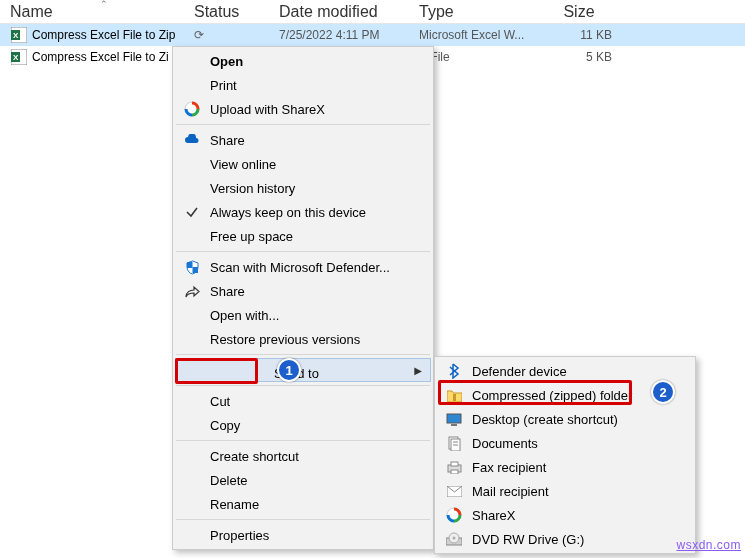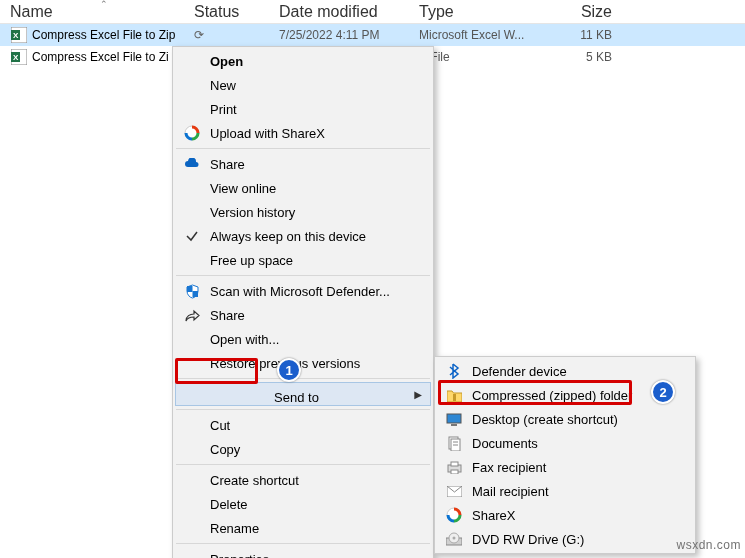--- a/index.html
+++ b/index.html
@@ -5,21 +5,21 @@
 * { box-sizing: border-box; margin: 0; padding: 0; font-family: "Segoe UI", Tahoma, sans-serif; }
 body { width: 745px; height: 558px; background: #fff; font-size: 12px; color: #000; position: relative; overflow: hidden; }
 
 
 .header { height: 24px; display: flex; align-items: center; border-bottom: 1px solid #e5e5e5; padding-left: 10px; user-select: none; }
 .header .col { color: #333; font-size: 16px; }
 .col-name { width: 184px; }
 .col-status { width: 85px; }
 .col-date { width: 140px; }
 .col-type { width: 127px; }
-.col-size { width: 76px; text-align: right; padding-right: 10px; }
+.col-size { width: 76px; text-align: center; padding-right: 10px; }
 .sort-ind { position: absolute; left: 100px; top: -1px; color: #777; font-size: 9px; }
 
 
 .rows { }
 .row { height: 22px; display: flex; align-items: center; padding-left: 10px; }
 .row.selected { background: #cce8ff; }
 .row .icon { width: 18px; height: 18px; margin-right: 4px; display: inline-flex; align-items: center; justify-content: center; }
 .row .cname { width: 162px; white-space: nowrap; overflow: hidden; text-overflow: clip; }
 .row .cstatus { width: 85px; color: #666; }
 .row .cdate { width: 140px; color: #555; }
@@ -38,21 +38,21 @@
 .sep { height: 1px; background: #d7d7d7; margin: 3px 1px; }
 
 
 .annot { position: absolute; border: 3px solid #d40000; border-radius: 2px; pointer-events: none; }
 .annot.a1 { left: 175px; top: 358px; width: 83px; height: 26px; }
 .annot.a2 { left: 438px; top: 380px; width: 194px; height: 25px; }
 .badge { position: absolute; width: 24px; height: 24px; border-radius: 50%; background: #1b5ecc; color: #fff; font-weight: 700; display: flex; align-items: center; justify-content: center; font-size: 13px; border: 2px solid #fff; box-shadow: 0 0 2px rgba(0,0,0,0.5); }
 .badge.b1 { left: 277px; top: 358px; }
 .badge.b2 { left: 651px; top: 380px; }
 
-.watermark { position: absolute; right: 4px; bottom: 6px; color: #737373; font-size: 12px; letter-spacing: 0.5px; }
+.watermark { position: absolute; right: 4px; bottom: 6px; color: #8b5cf6; font-size: 12px; letter-spacing: 0.5px; text-decoration: underline; }
 
 
 svg { display: block; }
 </style>
 </head>
 <body>
 
 <div class="header">
   <span class="sort-ind">⌃</span>
   <div class="col col-name">Name</div>
@@ -93,24 +93,20 @@
   </div>
 </div>
 
 <div class="ctxmenu main">
   <div class="mitem">
       <span class="micon"></span>
       <span class="mlabel" style="font-weight:700">Open</span>
     </div>
   <div class="mitem">
       <span class="micon"></span>
-      <span class="mlabel">New</span>
-    </div>
-  <div class="mitem">
-      <span class="micon"></span>
       <span class="mlabel">Print</span>
     </div>
   <div class="mitem">
       <span class="micon">
         <svg width="16" height="16">
           <circle cx="8" cy="8" r="7" fill="#fff" stroke="#ccc"></circle>
           <path d="M8 2 A6 6 0 0 1 14 8" stroke="#e63b11" stroke-width="3" fill="none"></path>
           <path d="M14 8 A6 6 0 0 1 8 14" stroke="#2ba84a" stroke-width="3" fill="none"></path>
           <path d="M8 14 A6 6 0 0 1 2 8" stroke="#0b73d1" stroke-width="3" fill="none"></path>
         </svg>

